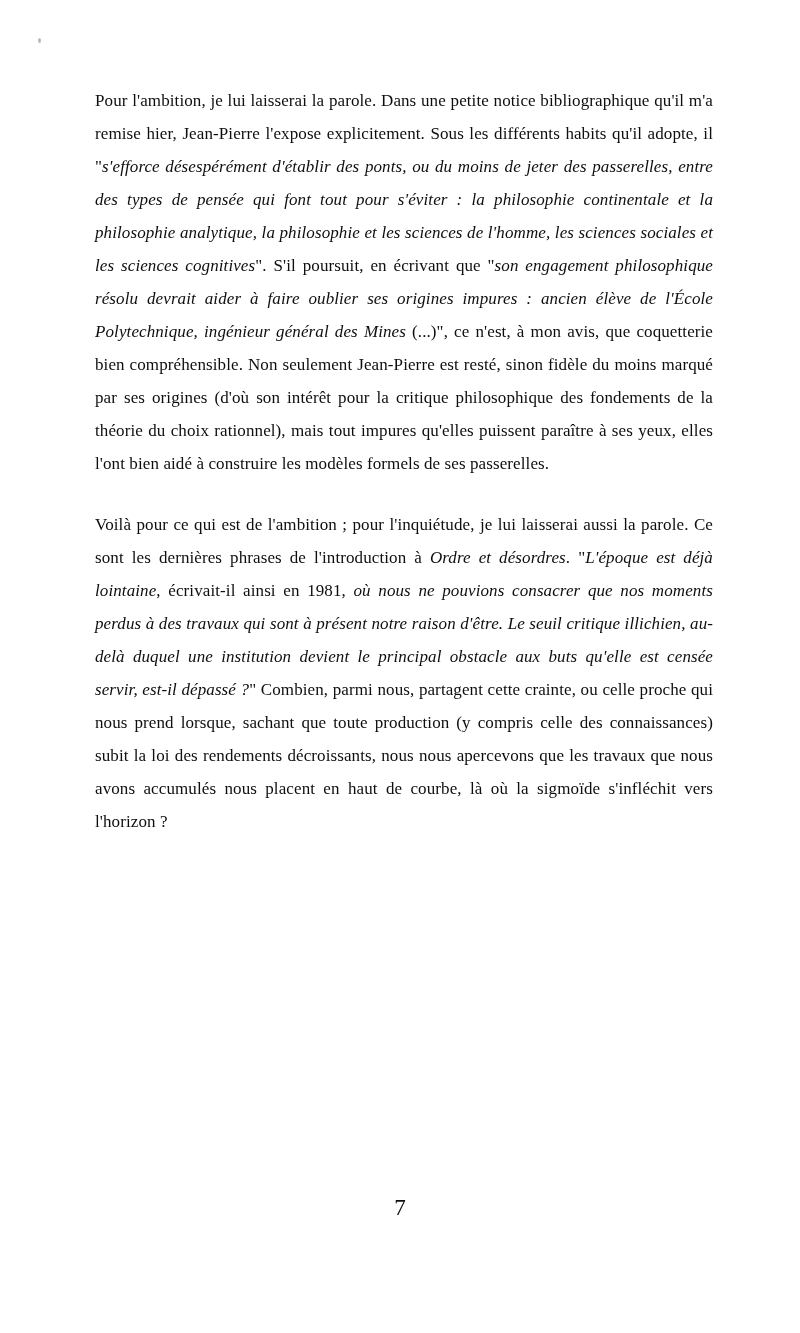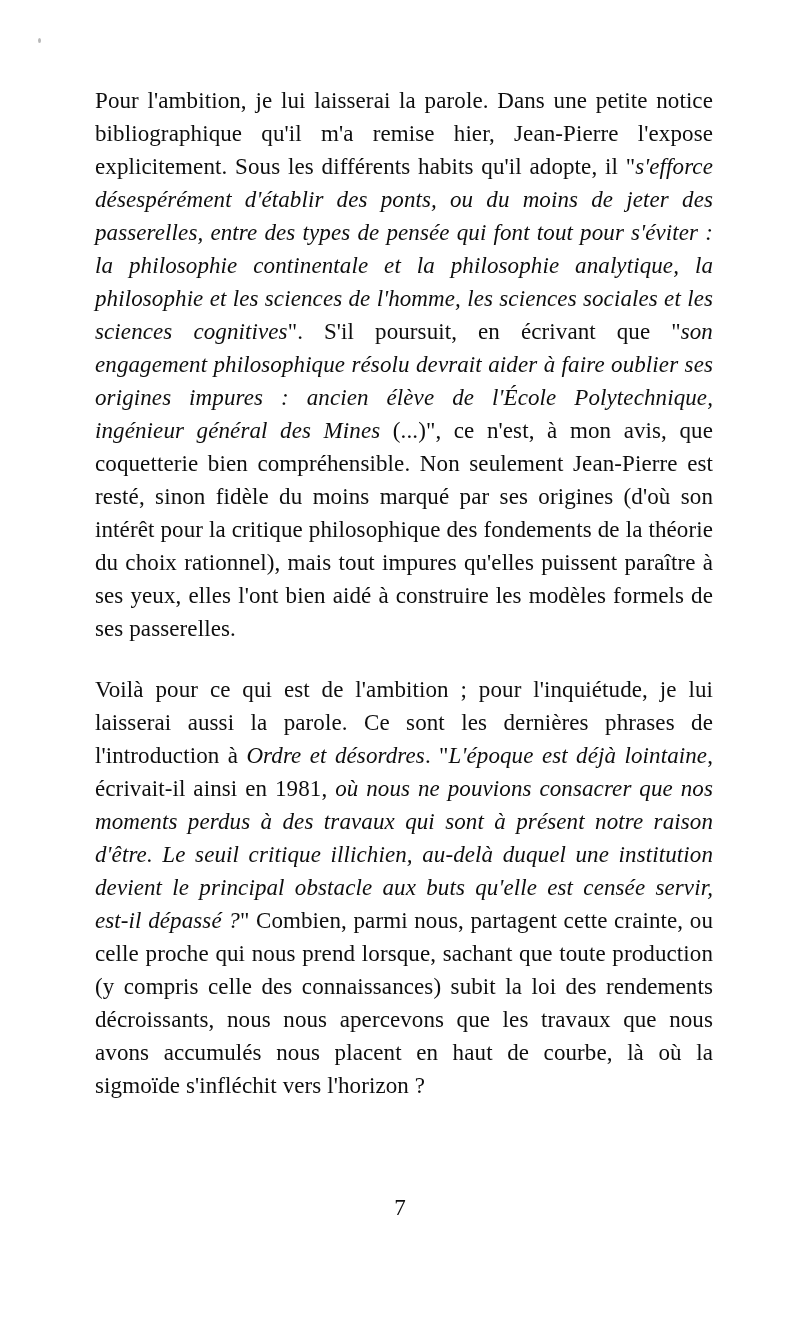--- a/index.html
+++ b/index.html
@@ -24,21 +24,21 @@
     height: 5px;
     background: #9a9a9a;
     border-radius: 50%;
     opacity: 0.7;
   }
   .text-block {
     position: absolute;
     top: 84px;
     left: 95px;
     width: 618px;
-    font-size: 23px;
+    font-size: 17px;
     line-height: 33px;
     text-align: justify;
     letter-spacing: 0.1px;
   }
   .text-block p {
     margin: 0;
   }
   .text-block p:nth-child(1) { margin-bottom: 28px; }
   .text-block p:nth-child(2) { margin-bottom: 12px; }
   .text-block .italic {

